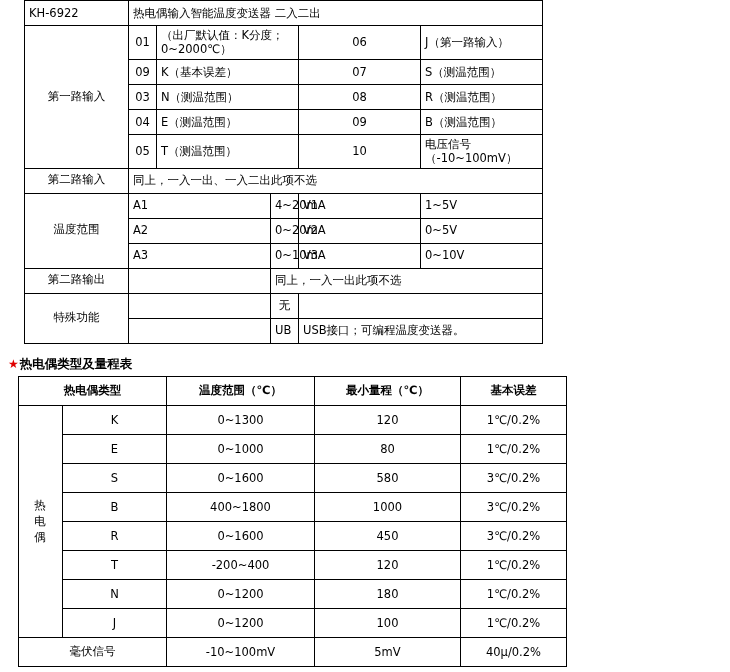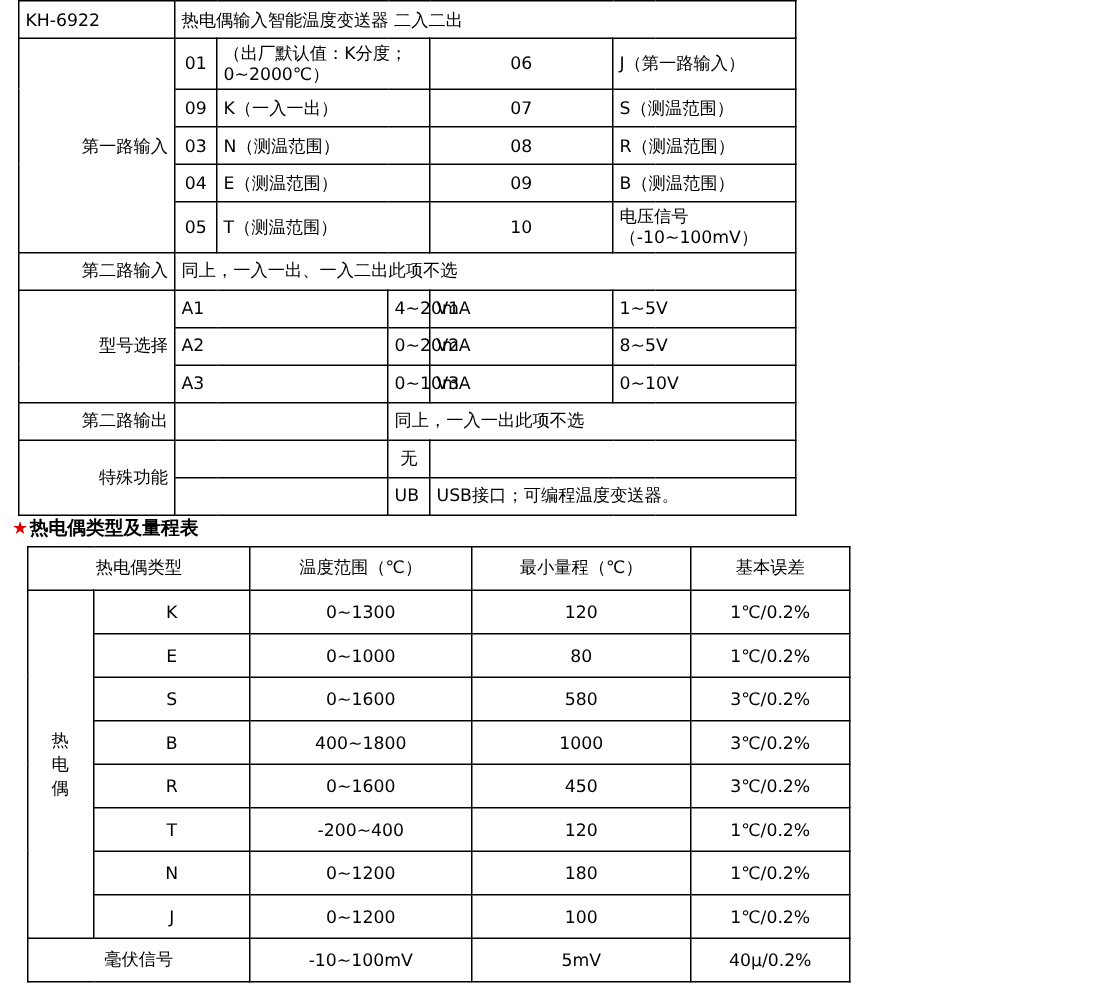--- a/index.html
+++ b/index.html
@@ -22,65 +22,66 @@
     padding: 0;
   }
   .section-title {
     font-weight: bold;
     font-size: 12.5px;
     margin: 6px 0 4px 8px;
   }
   .section-title-2 {
     font-weight: bold;
     font-size: 12.5px;
-    margin: 0 0 3px 8px;
+    margin: 12px 0 3px 8px;
     color: #000;
   }
   .star {
     color: #e00000;
     font-size: 12px;
     margin-right: 1px;
   }
   table.model {
     border-collapse: collapse;
-    margin-left: 12px;
+    margin-left: 24px;
     width: 508px;
     table-layout: fixed;
   }
   table.model td {
     border: 1px solid #000000;
     font-size: 11.5px;
     padding: 2px 4px;
     vertical-align: middle;
     line-height: 1.25;
     height: 20px;
   }
   .rowlabel {
-    text-align: right;
+    text-align: center;
+    font-family: Liberation Mono, monospace;
   }
   .c-code {
     width: 28px;
     text-align: center;
   }
   table.couple {
     border-collapse: collapse;
     margin-left: 18px;
     width: 548px;
     table-layout: fixed;
   }
   table.couple td, table.couple th {
     border: 1px solid #000000;
     font-size: 11.5px;
     padding: 3px 4px;
     text-align: center;
     font-weight: normal;
     height: 22px;
   }
   table.couple th {
-    font-weight: normal;
+    font-weight: bold;
   }
   .vert-label {
     width: 44px;
     font-weight: bold;
     letter-spacing: 1px;
     line-height: 1.4;
   }
   .vert-label span {
     display: block;
   }
@@ -109,21 +110,21 @@
 
       <tr>
         <td class="rowlabel" rowspan="5">第一路输入</td>
         <td class="c-code">01</td>
         <td colspan="2">（出厂默认值：K分度；0~2000℃）</td>
         <td class="c-code">06</td>
         <td colspan="2">J（第一路输入）</td>
       </tr>
       <tr>
         <td class="c-code">09</td>
-        <td colspan="2">K（一入一出）</td>
+        <td colspan="2">K（基本误差）</td>
         <td class="c-code">07</td>
         <td colspan="2">S（测温范围）</td>
       </tr>
       <tr>
         <td class="c-code">03</td>
         <td colspan="2">N（测温范围）</td>
         <td class="c-code">08</td>
         <td colspan="2">R（测温范围）</td>
       </tr>
       <tr>
@@ -138,31 +139,31 @@
         <td class="c-code">10</td>
         <td colspan="2">电压信号（-10~100mV）</td>
       </tr>
 
       <tr>
         <td class="rowlabel">第二路输入</td>
         <td colspan="6">同上，一入一出、一入二出此项不选</td>
       </tr>
 
       <tr>
-        <td class="rowlabel" rowspan="3">型号选择</td>
+        <td class="rowlabel" rowspan="3">温度范围</td>
         <td colspan="2">A1</td>
         <td colspan="1">4~20mA</td>
         <td colspan="1">V1</td>
         <td colspan="2">1~5V</td>
       </tr>
       <tr>
         <td colspan="2">A2</td>
         <td colspan="1">0~20mA</td>
         <td colspan="1">V2</td>
-        <td colspan="2">8~5V</td>
+        <td colspan="2">0~5V</td>
       </tr>
       <tr>
         <td colspan="2">A3</td>
         <td colspan="1">0~10mA</td>
         <td colspan="1">V3</td>
         <td colspan="2">0~10V</td>
       </tr>
 
       <tr>
         <td class="rowlabel">第二路输出</td>

